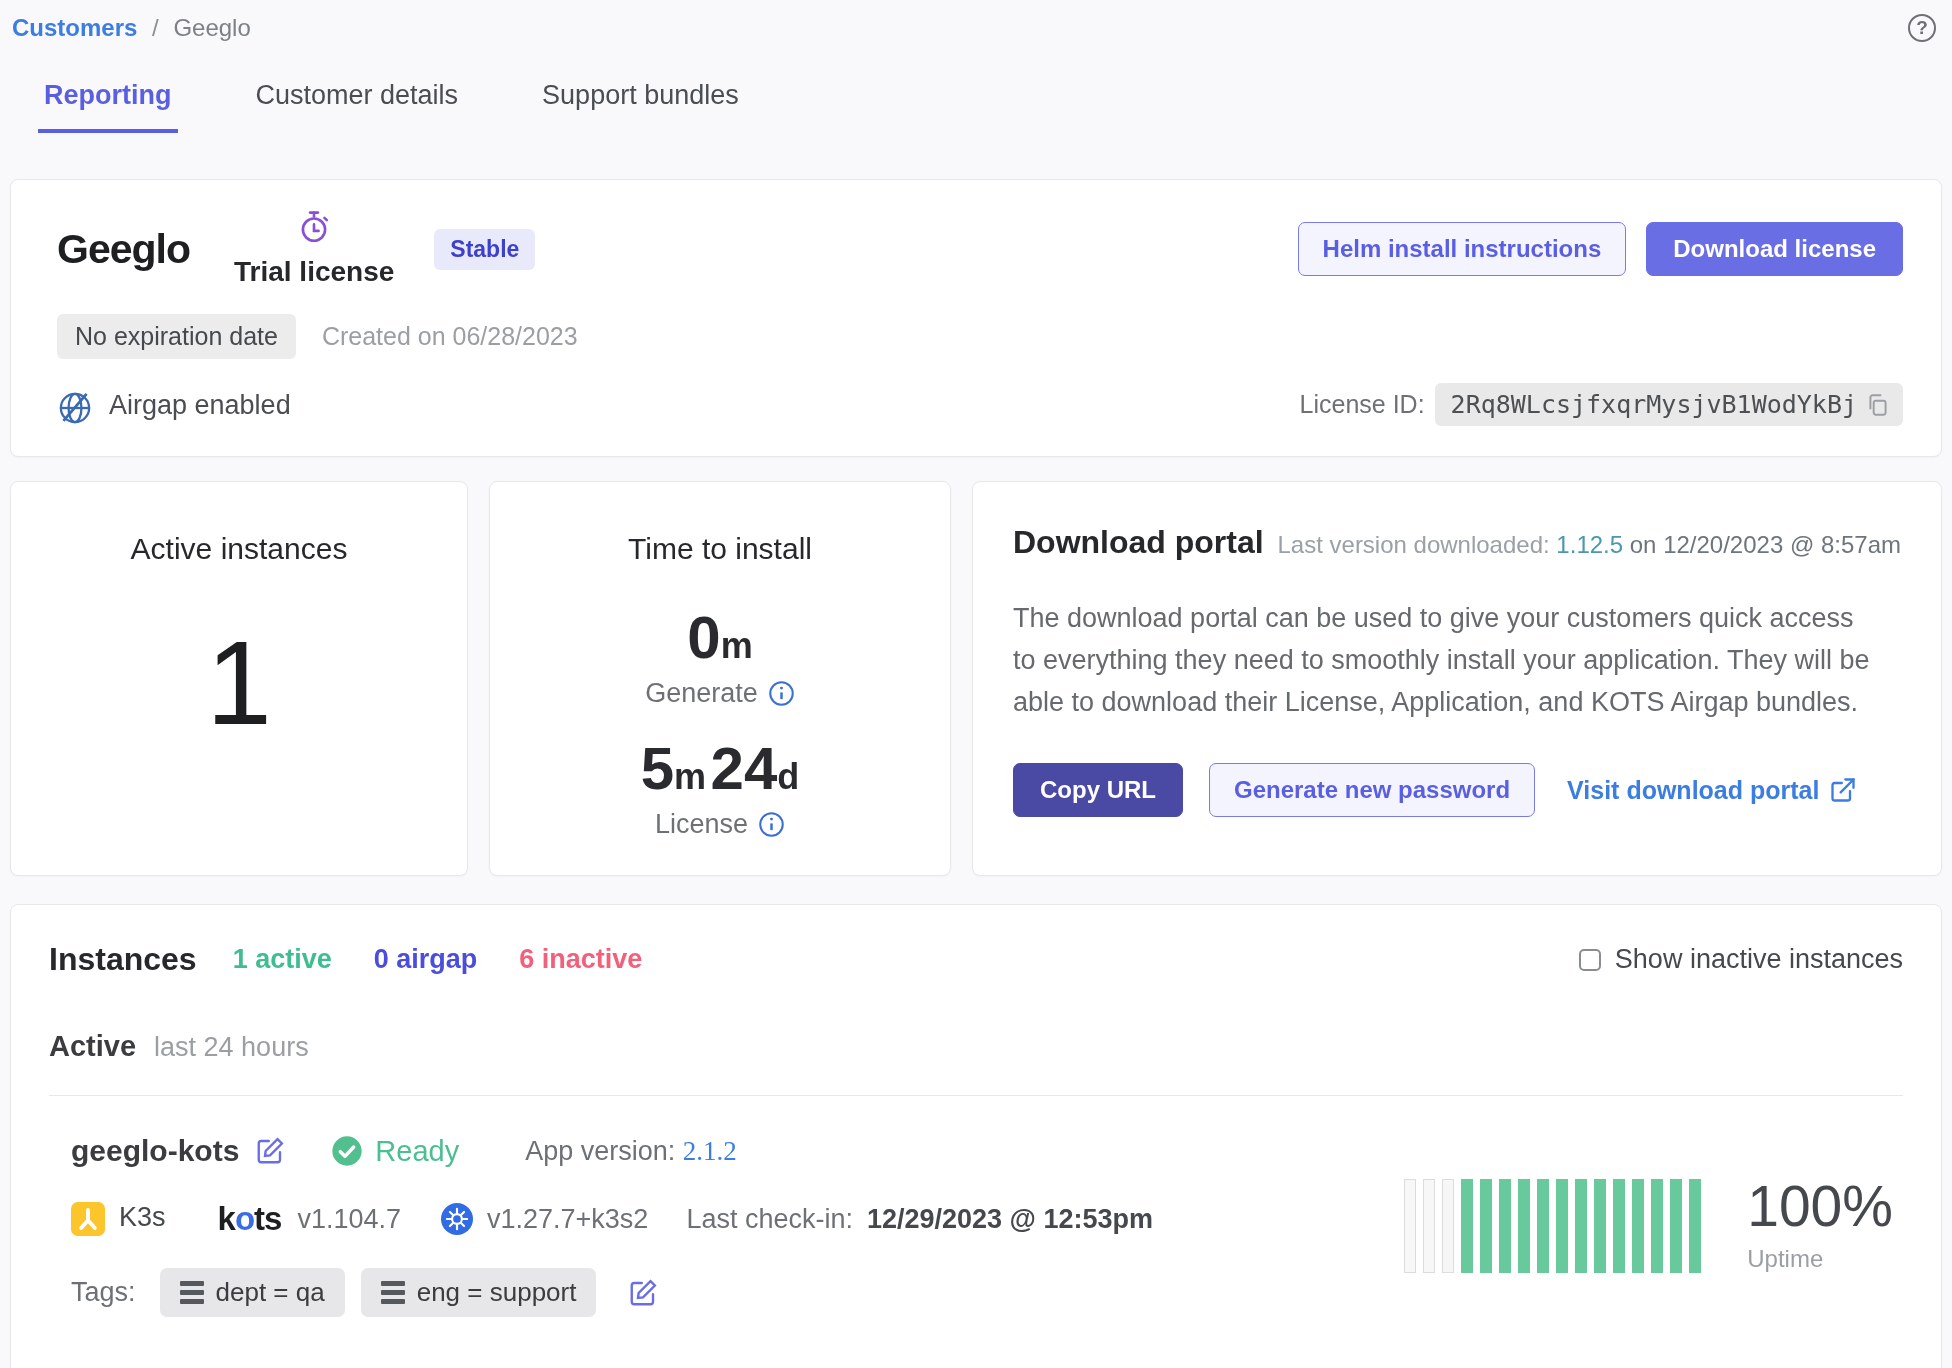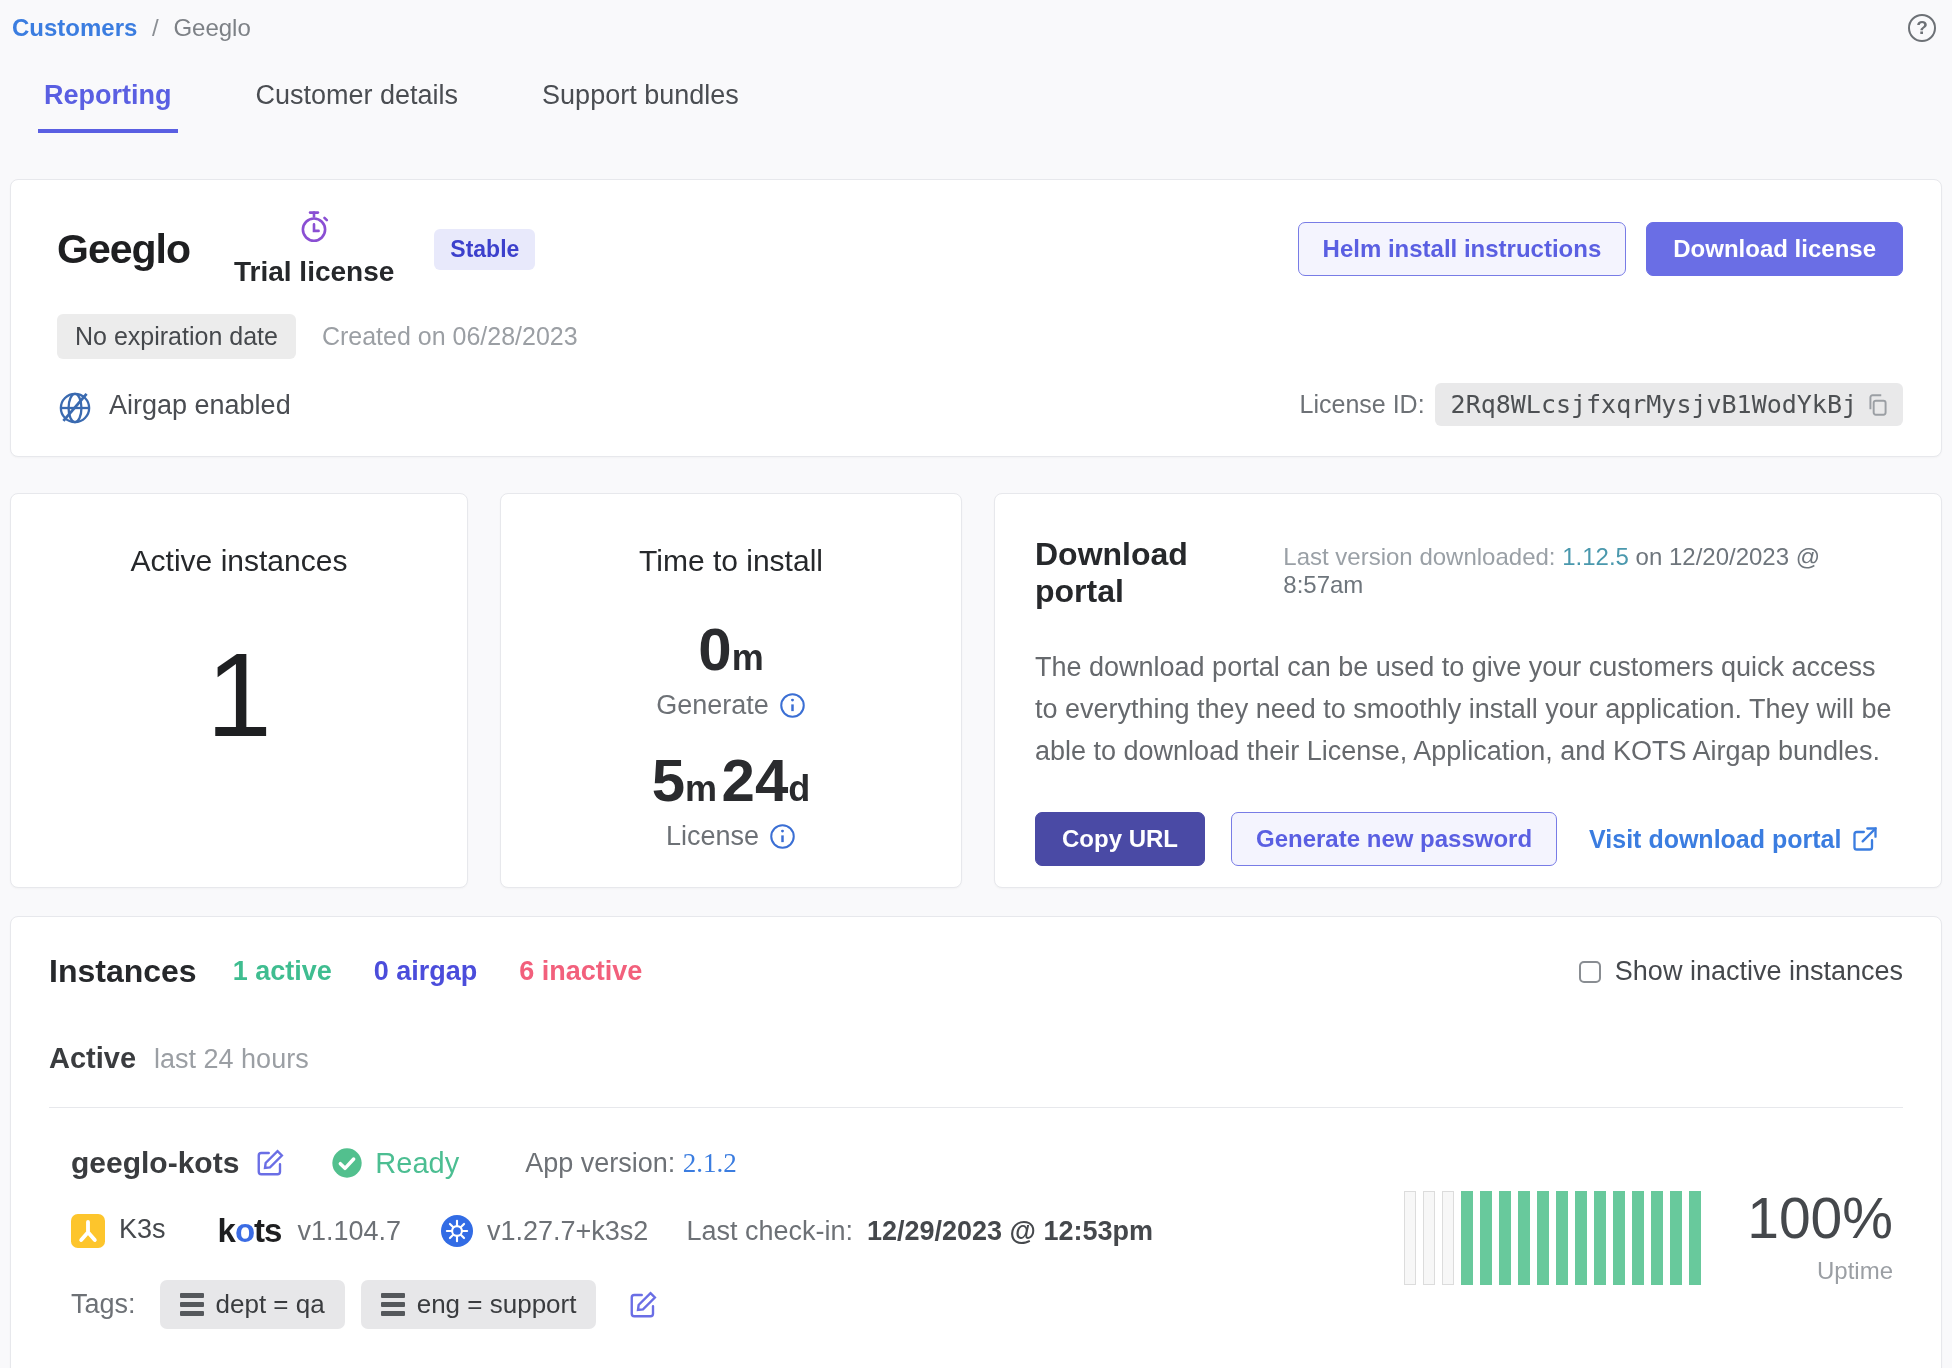--- a/index.html
+++ b/index.html
@@ -46,21 +46,21 @@
   .created { color:#9b9fa4; font-size:25px; margin-left:26px; }
   .lc-row3 { display:flex; justify-content:space-between; align-items:flex-end; margin-top:24px; }
   .airgap { display:flex; align-items:flex-start; gap:16px; font-size:27px; color:#4a4d52; }
   .license-id { display:flex; align-items:center; gap:10px; }
   .license-id .lbl { font-size:25px; color:#6d7176; }
   .license-id .code-pill { background:#e9e9ea; border-radius:6px; padding:7px 12px 7px 16px;
     display:flex; align-items:center; gap:8px; }
   .license-id code { font-family:"DejaVu Sans Mono", monospace; font-size:25px; color:#4d5053; }
 
   
-  .stats-row { display:flex; gap:32px; margin-top:36px; }
+  .stats-row { display:flex; gap:21px; margin-top:24px; }
   .stat-card { height:395px; padding:50px 30px; text-align:center; }
   .stat-a { width:458px; }
   .stat-b { width:462px; }
   .stat-c { flex:1; text-align:left; padding:42px 40px; }
   .stat-title { font-size:30px; color:#26282b; }
   .big-one { font-size:118px; color:#1e1f21; margin-top:58px; line-height:1; }
   .tti-value { margin-top:42px; line-height:1; color:#2a2b2e; }
   .tti-value .v { font-size:60px; font-weight:700; }
   .tti-value .u { font-size:36px; font-weight:700; }
   .tti-label { margin-top:10px; font-size:27px; color:#6d7176; display:flex; justify-content:center; align-items:center; gap:10px; }
@@ -115,21 +115,21 @@
   .tag-pill { background:#e7e7e9; border-radius:7px; padding:9px 20px; display:flex; align-items:center; gap:12px;
     font-size:26px; color:#3a3c3f; }
   .burger { display:inline-flex; flex-direction:column; gap:4px; }
   .burger i { width:24px; height:5px; background:#55585c; border-radius:1px; }
 
   .inst-right { display:flex; align-items:center; gap:46px; padding-right:10px; }
   .uptime-bars { display:flex; gap:7px; align-items:flex-end; height:94px; }
   .ubar { width:12px; height:94px; }
   .ubar.gray { background:#f7f7f7; border:1px solid #dcdcdc; }
   .ubar.green { background:#68c99c; }
-  .uptime-meta { text-align:right; min-width:140px; }
+  .uptime-meta { text-align:left; min-width:140px; }
   .uptime-val { font-size:57px; color:#45484c; line-height:1; }
   .uptime-lbl { font-size:24px; color:#9b9fa4; margin-top:10px; }
 
   svg { display:block; }
 </style>
 </head>
 <body>
 
 <div class="page">
 

